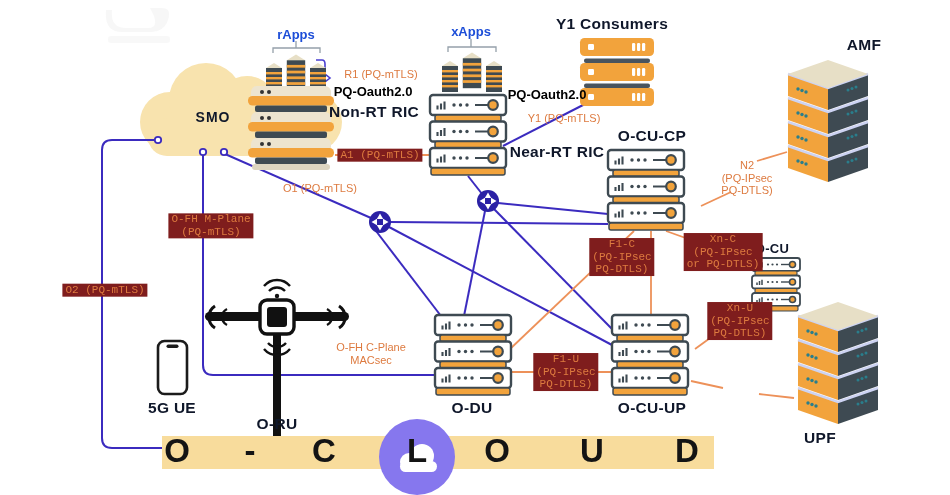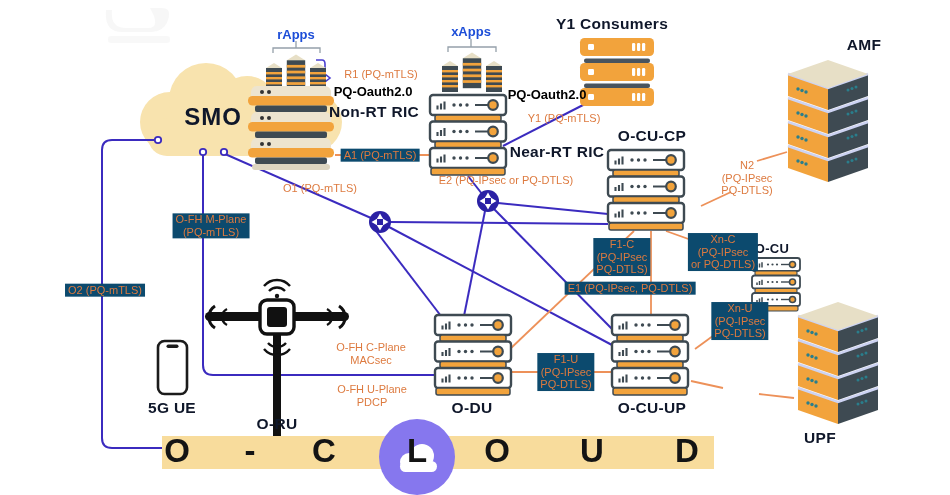--- a/index.html
+++ b/index.html
@@ -2,26 +2,26 @@
 <html><head>
 <meta charset="utf-8">
 <style>
   html,body{margin:0;padding:0;background:#fff;}
   #canvas{position:relative;width:950px;height:495px;background:#ffffff;overflow:hidden;
           font-family:"Liberation Sans", sans-serif;}
   svg.layer{position:absolute;left:0;top:0;}
   .lbl{position:absolute;transform:translate(-50%,-50%);white-space:pre-line;text-align:center;
        line-height:1.15;pointer-events:none;}
   .nlab{color:#0f172a;font-weight:800;font-size:15.5px;letter-spacing:.3px;}
-  .nlab.big{font-size:24px;letter-spacing:1px;}
+  .nlab.big{font-size:14px;letter-spacing:1px;}
   .nlab.small{font-size:13px;}
   .apps{color:#1d4ed8;font-weight:700;font-size:13px;}
   .ilab{color:#DD7A3F;font-size:11px;font-weight:500;}
   .blab{color:#000000;font-size:13px;font-weight:600;}
-  .bgw{background:#0c4a6e;padding:0 3px;}
+  .bgw{background:#7f1d1d;padding:0 3px;font-family:Liberation Mono, monospace;}
   
   .banner{position:absolute;left:162px;top:436px;width:552px;height:33px;background:#F8DC9C;z-index:1;}
   .bletter{position:absolute;top:432px;transform:translateX(-50%);font-weight:800;font-size:33px;
            color:#141414;z-index:5;line-height:38px;}
   .pcircle{position:absolute;left:379px;top:419px;width:76px;height:76px;border-radius:50%;
            background:#8677EE;z-index:3;}
   .ptail{position:absolute;left:404px;top:462px;width:27px;height:27px;background:#6E59C8;
          transform:rotate(45deg);z-index:2;}
   .pcloud{position:absolute;left:395px;top:443px;z-index:4;}
   .wmark{position:absolute;left:92px;top:2px;z-index:0;opacity:.55;}
@@ -305,34 +305,30 @@
   <div class="lbl ilab" style="left:381px;top:74px">R1 (PQ-mTLS)</div>
   <div class="lbl blab" style="left:373px;top:92px">PQ-Oauth2.0</div>
   <div class="lbl blab" style="left:547px;top:95px">PQ-Oauth2.0</div>
   <div class="lbl ilab bgw" style="left:380px;top:155px">A1 (PQ-mTLS)</div>
   <div class="lbl ilab" style="left:320px;top:188px">O1 (PQ-mTLS)</div>
   <div class="lbl ilab bgw" style="left:105px;top:290px">O2 (PQ-mTLS)</div>
   <div class="lbl ilab" style="left:371px;top:354px">O-FH C-Plane
 MACsec</div>
   <div class="lbl ilab bgw" style="left:211px;top:226px">O-FH M-Plane
 (PQ-mTLS)</div>
-  <div class="lbl ilab" style="left:372px;top:396px">O-FH U-Plane
-PDCP</div>
   <div class="lbl ilab" style="left:564px;top:118px">Y1 (PQ-mTLS)</div>
-  <div class="lbl ilab" style="left:506px;top:180px">E2 (PQ-IPsec or PQ-DTLS)</div>
   <div class="lbl ilab" style="left:747px;top:178px">N2
 (PQ-IPsec
 PQ-DTLS)</div>
   <div class="lbl ilab bgw" style="left:622px;top:257px">F1-C
 (PQ-IPsec
 PQ-DTLS)</div>
   <div class="lbl ilab bgw" style="left:723px;top:252px">Xn-C
 (PQ-IPsec
 or PQ-DTLS)</div>
-  <div class="lbl ilab bgw" style="left:630px;top:288px">E1 (PQ-IPsec, PQ-DTLS)</div>
   <div class="lbl ilab bgw" style="left:740px;top:321px">Xn-U
 (PQ-IPsec
 PQ-DTLS)</div>
   <div class="lbl ilab bgw" style="left:566px;top:372px">F1-U
 (PQ-IPsec
 PQ-DTLS)</div>
 
   <div class="banner"></div>
   <div class="ptail"></div>
   <div class="pcircle"></div>

